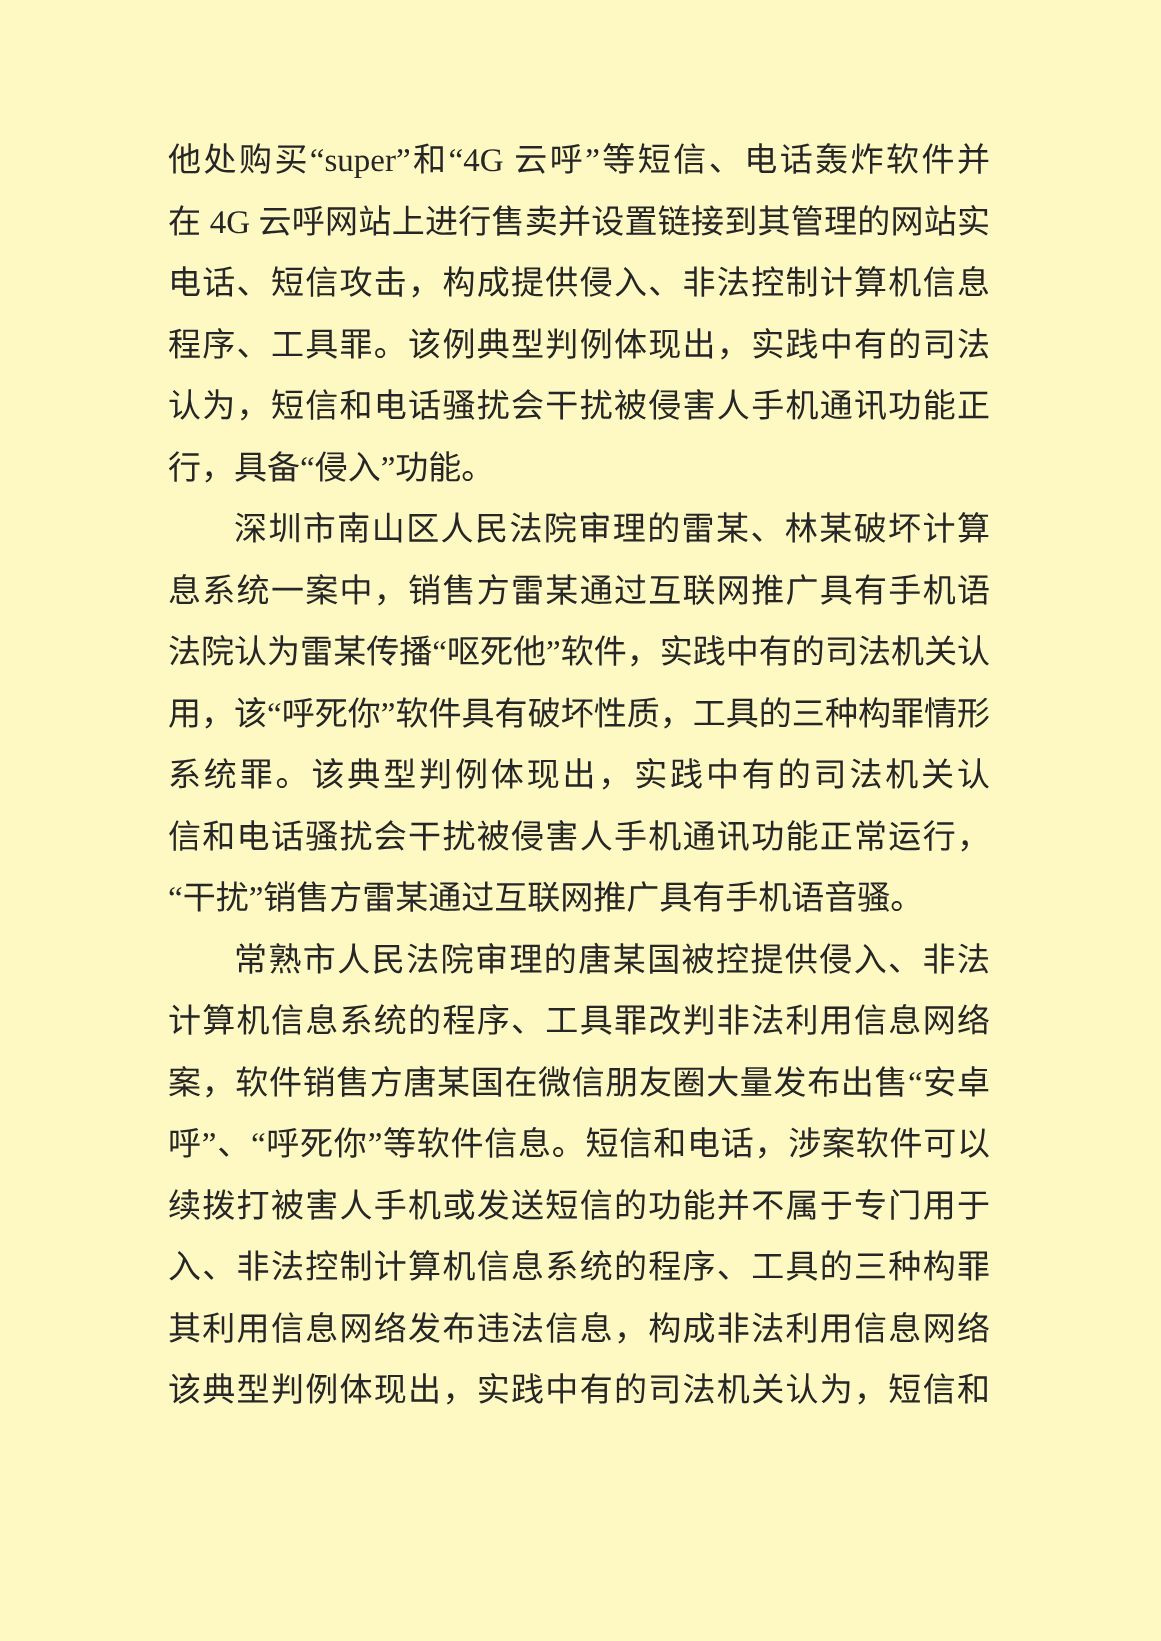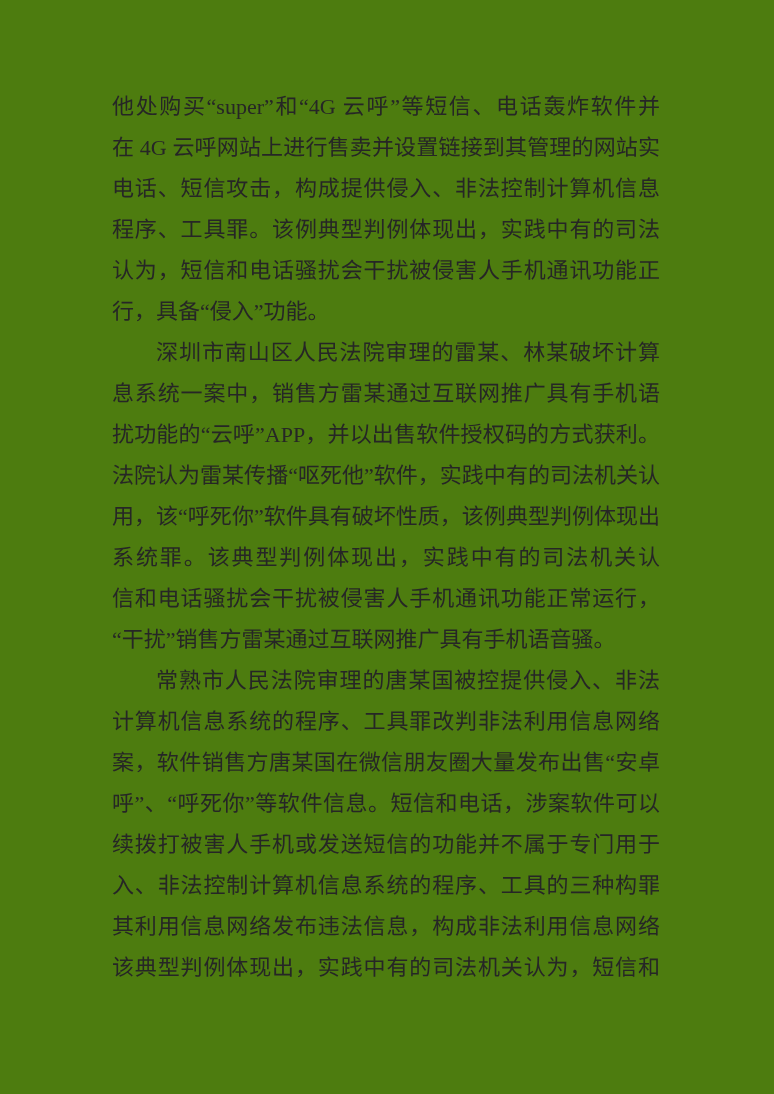--- a/index.html
+++ b/index.html
@@ -4,21 +4,21 @@
 <style>
   html, body {
     margin: 0;
     padding: 0;
     background: #ffffff;
   }
   .page {
     position: relative;
     width: 774px;
     height: 1094px;
-    background: #4d7c0f;
+    background: #fef9c3;
     overflow: hidden;
     margin: 0 auto;
   }
   .text-block {
     position: absolute;
     left: 112px;
     top: 86px;
     width: 548px;
     font-family: "Liberation Serif", "DejaVu Serif", serif;
     font-size: 22px;
@@ -54,23 +54,22 @@
         <div class="line">他处购买“super”和“4G 云呼”等短信、电话轰炸软件并</div>
         <div class="line">在 4G 云呼网站上进行售卖并设置链接到其管理的网站实施</div>
         <div class="line">电话、短信攻击，构成提供侵入、非法控制计算机信息系统</div>
         <div class="line">程序、工具罪。该例典型判例体现出，实践中有的司法机关</div>
         <div class="line">认为，短信和电话骚扰会干扰被侵害人手机通讯功能正常运</div>
         <div class="line no-justify">行，具备“侵入”功能。</div>
       </div>
       <div class="paragraph">
         <div class="line indent">深圳市南山区人民法院审理的雷某、林某破坏计算机信</div>
         <div class="line">息系统一案中，销售方雷某通过互联网推广具有手机语音骚</div>
-        <div class="line">扰功能的“云呼”APP，并以出售软件授权码的方式获利。</div>
         <div class="line">法院认为雷某传播“呕死他”软件，实践中有的司法机关认为</div>
-        <div class="line">用，该“呼死你”软件具有破坏性质，该例典型判例体现出</div>
+        <div class="line">用，该“呼死你”软件具有破坏性质，工具的三种构罪情形</div>
         <div class="line">系统罪。该典型判例体现出，实践中有的司法机关认为，短</div>
         <div class="line">信和电话骚扰会干扰被侵害人手机通讯功能正常运行，该</div>
         <div class="line no-justify">“干扰”销售方雷某通过互联网推广具有手机语音骚。</div>
       </div>
       <div class="paragraph">
         <div class="line indent">常熟市人民法院审理的唐某国被控提供侵入、非法控制</div>
         <div class="line">计算机信息系统的程序、工具罪改判非法利用信息网络罪一</div>
         <div class="line">案，软件销售方唐某国在微信朋友圈大量发布出售“安卓云</div>
         <div class="line">呼”、“呼死你”等软件信息。短信和电话，涉案软件可以连</div>
         <div class="line">续拨打被害人手机或发送短信的功能并不属于专门用于侵</div>

